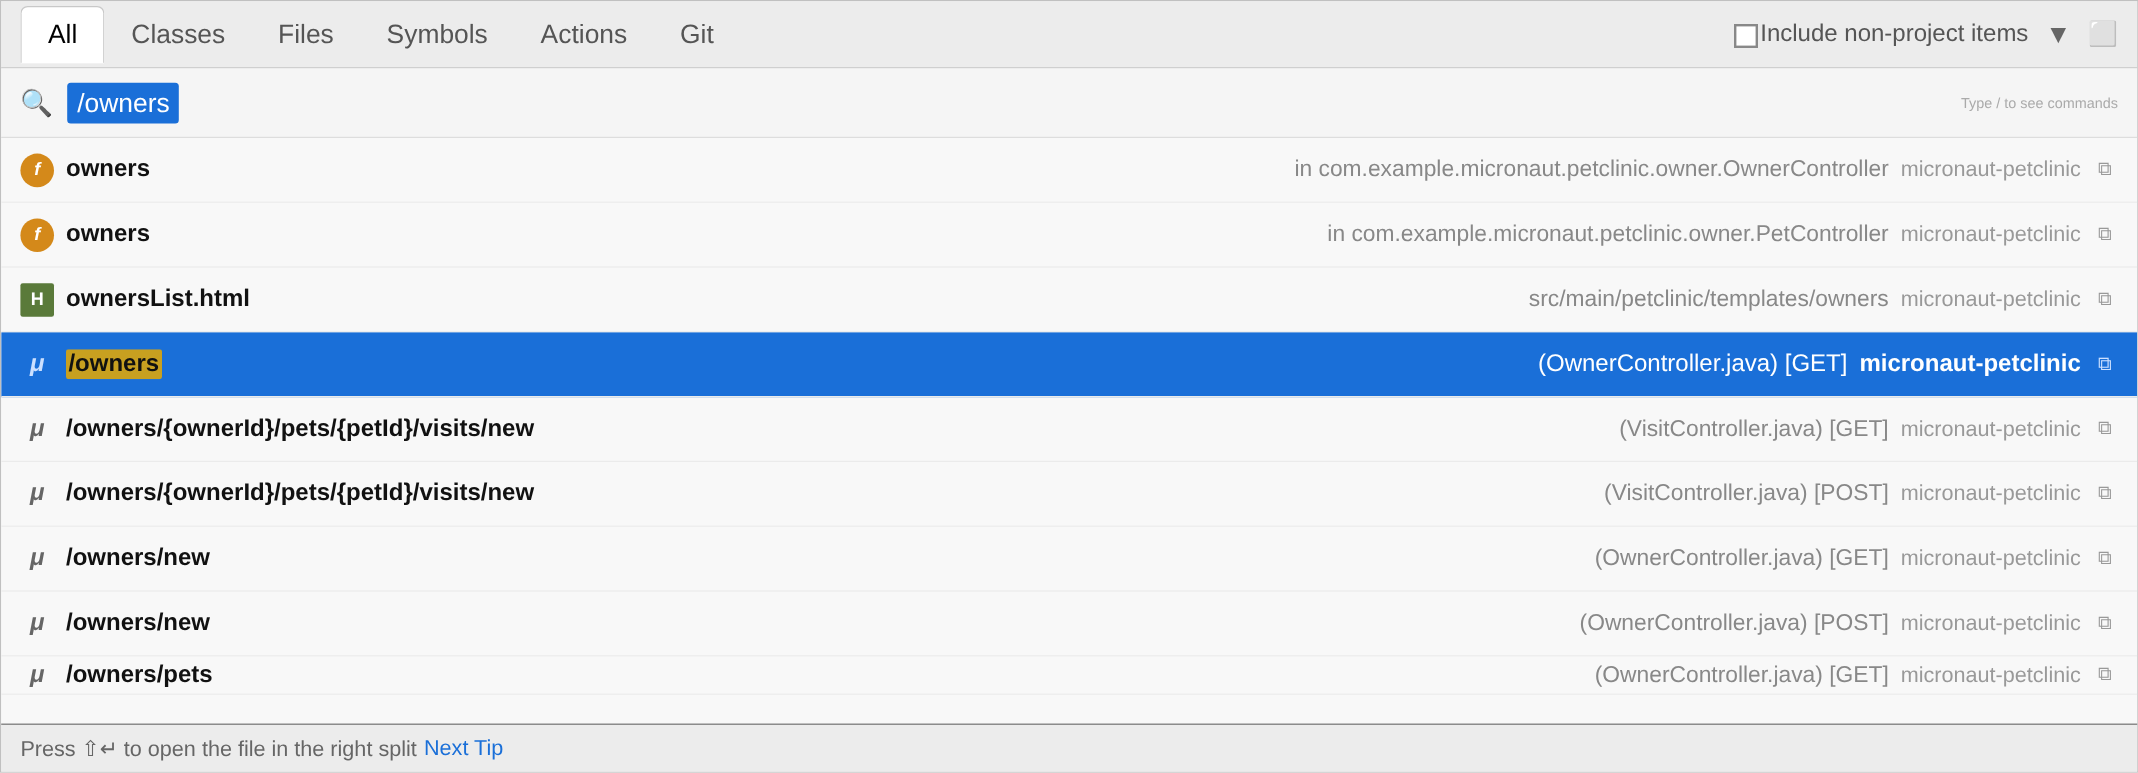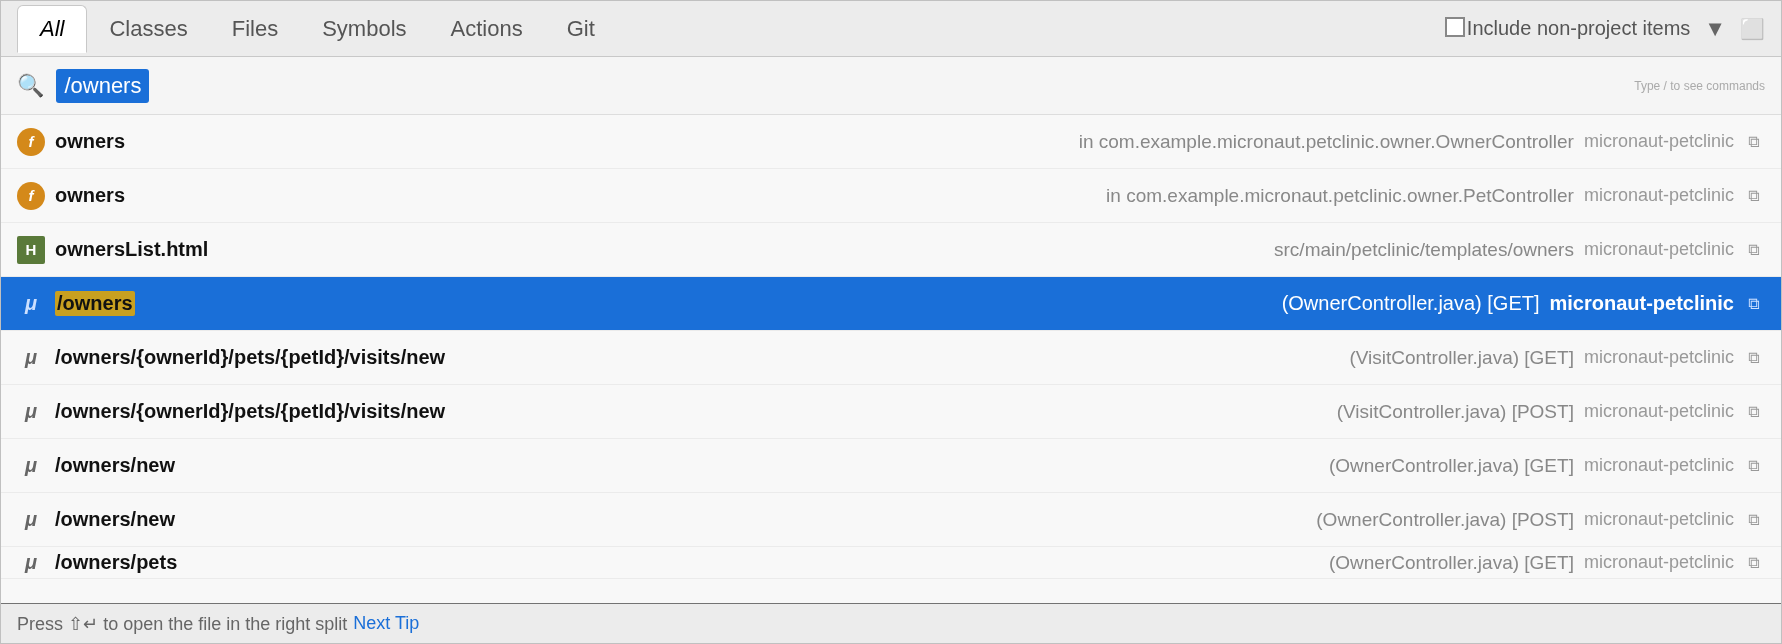--- a/index.html
+++ b/index.html
@@ -41,36 +41,35 @@
       background: transparent;
       border: none;
     }
 
     .tab.active {
       background: #ffffff;
       color: #000;
       border: 1px solid #c8c8c8;
       border-bottom: 1px solid #ffffff;
       font-weight: 500;
-      font-style: italic;
     }
 
     .tab-spacer {
       flex: 1;
     }
 
     .tab-bar-right {
       display: flex;
       align-items: center;
       gap: 14px;
     }
 
     .include-checkbox-label {
       display: flex;
-      align-items: flex-start;
+      align-items: flex-end;
       gap: 2px;
       font-size: 20px;
       color: #555;
       cursor: pointer;
     }
 
     .include-checkbox {
       width: 20px;
       height: 20px;
       border: 2px solid #888;

